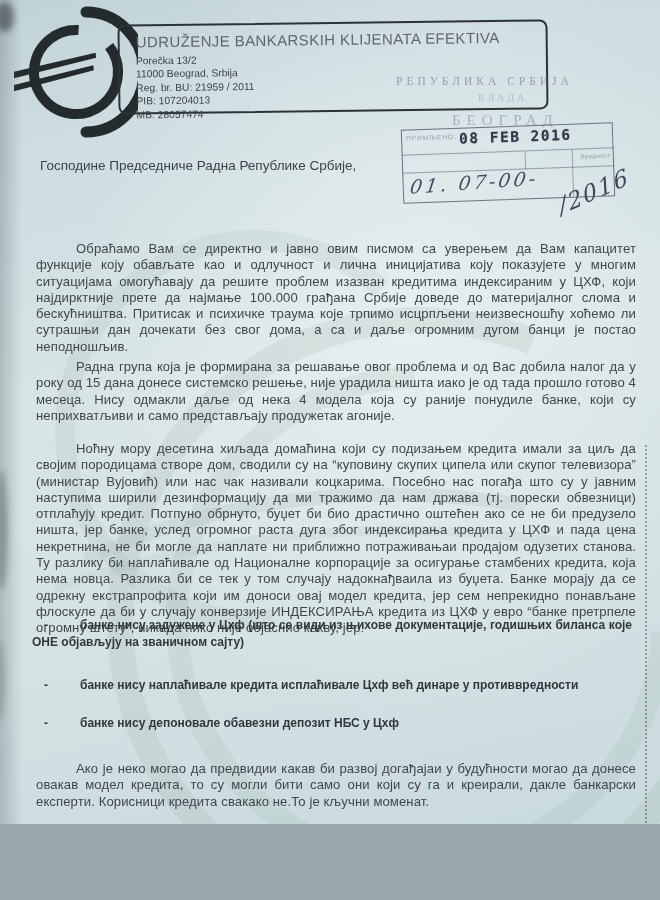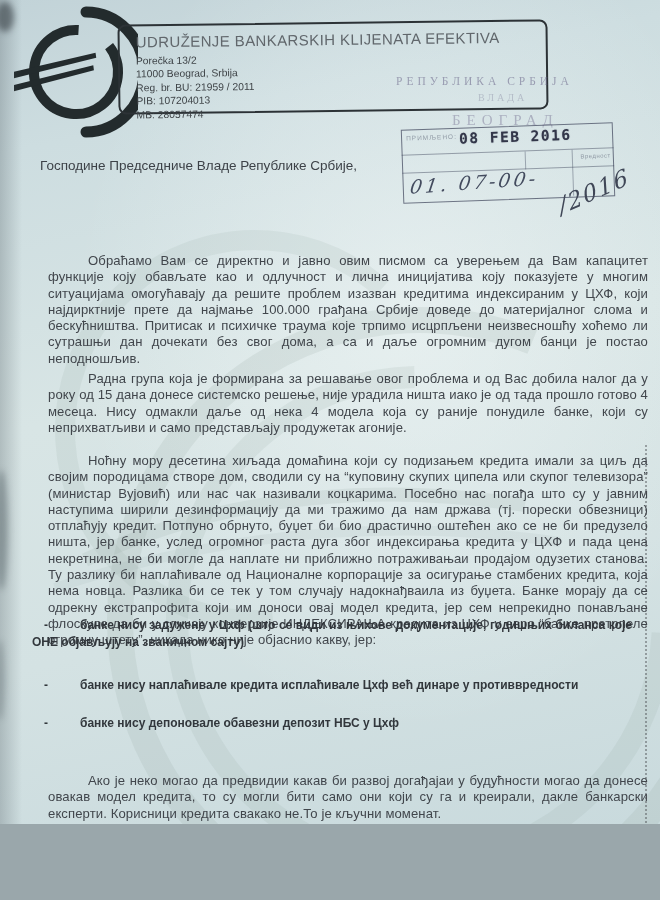--- a/index.html
+++ b/index.html
@@ -53,21 +53,21 @@
   .vred{position:absolute;right:3px;top:30px;font-size:6px;letter-spacing:0.5px;
     color:rgba(58,64,87,0.45);}
   .hnum{position:absolute;left:8px;top:44px;font-family:"DejaVu Serif",serif;font-style:italic;
     font-size:19px;letter-spacing:3px;color:#434b5e;transform:skewX(-12deg) rotate(-2deg);
     white-space:nowrap;}
   .hyear{position:absolute;left:556px;top:178px;z-index:4;font-family:"DejaVu Serif",serif;
     font-style:italic;font-size:23px;letter-spacing:2px;color:#3f4656;
     transform:rotate(-24deg) skewX(-10deg);}
   
   .salutation{position:absolute;left:40px;top:158px;z-index:2;font-size:13.5px;color:#3d4248;}
-  .para{position:absolute;left:32px;width:600px;margin:16px;z-index:2;
+  .para{position:absolute;left:32px;width:600px;margin:4px;z-index:2;
     text-align:justify;text-indent:40px;font-size:13.1px;line-height:16.3px;
     color:#41464c;letter-spacing:0.1px;}
   .bullet{position:absolute;left:32px;width:600px;margin:0;z-index:2;
     text-align:justify;font-weight:bold;font-size:12px;line-height:16.6px;color:#32373c;}
   .bullet .marker{display:inline-block;width:48px;text-indent:12px;}
   .footer-line{position:absolute;left:612px;top:856px;width:26px;z-index:2;
     border-top:1.6px solid #393e42;}
   .pagenum{position:absolute;left:629px;top:860px;z-index:2;font-size:14px;color:#2f3438;}
 </style>
 </head>
@@ -120,21 +120,21 @@
       <span class="sdate">08 FEB 2016</span>
     </div>
     <div class="srow2"></div>
     <div class="sv1"></div>
     <div class="sv2"></div>
     <span class="vred">Вредност</span>
     <div class="hnum">01. 07-00-</div>
   </div>
   <div class="hyear">/2016</div>
 
-  <div class="salutation">Господине Председниче Владе Републике Србије,</div>
+  <div class="salutation">Господине Председниче Радна Републике Србије,</div>
 
   <p class="para" style="top:237px">Обраћамо Вам се директно и јавно овим писмом са уверењем да Вам капацитет функције коју обављате као и одлучност и лична иницијатива коју показујете у многим ситуацијама омогућавају да решите проблем изазван кредитима индексираним у ЦХФ, који најдирктније прете да најмање 100.000 грађана Србије доведе до материјалног слома и бескућништва. Притисак и психичке траума које трпимо исцрпљени неизвесношћу хоћемо ли сутрашњи дан дочекати без свог дома, а са и даље огромним дугом банци је постао неподношљив.</p>
   <p class="para" style="top:355px">Радна група која је формирана за решавање овог проблема и од Вас добила налог да у року од 15 дана донесе системско решење, није урадила ништа иако је од тада прошло готово 4 месеца. Нису одмакли даље од нека 4 модела која су раније понудиле банке, који су неприхватљиви и само представљају продужетак агоније.</p>
   <p class="para" style="top:437px">Ноћну мору  десетина хиљада домаћина који су подизањем кредита имали за циљ да својим породицама створе дом, сводили су на “куповину скупих ципела или скупог телевизора”  (министар Вујовић) или нас чак називали коцкарима. Посебно нас погађа што су  у јавним наступима ширили дезинформацију да ми тражимо да нам држава (тј. порески обвезници) отплаћују кредит. Потпуно обрнуто, буџет би био драстично оштећен ако се не би предузело ништа, јер банке, услед огромног раста дуга због индексирања кредита у ЦХФ и пада цена некретнина, не би могле да наплате ни приближно потраживањаи продајом одузетих станова. Ту разлику би наплаћивале од Националне корпорације за осигурање стамбених кредита, која нема новца. Разлика би се тек у том случају надокнађваила из буџета. Банке морају да се одрекну екстрапрофита који им доноси овај модел кредита, јер сем непрекидно понављане флоскуле да би у случају конверзије ИНДЕКСИРАЊА кредита из ЦХФ у евро “банке претрпеле огромну штету”, никада нико није објаснио какву, јер:</p>
 
   <p class="bullet" style="top:617px"><span class="marker">-</span><span>банке нису задужене у Цхф (што се види из њихове документације, годишњих биланса које ОНЕ објављују на званичном сајту)</span></p>
   <p class="bullet" style="top:677px"><span class="marker">-</span><span>банке нису наплаћивале кредита исплаћивале Цхф већ динаре у противвредности</span></p>
   <p class="bullet" style="top:715px"><span class="marker">-</span><span>банке нису депоновале обавезни депозит НБС у Цхф</span></p>
 
   <p class="para" style="top:757px">Ако је неко могао да предвидии какав  би развој догађајаи у будућности могао да донесе овакав модел кредита, то су могли бити само они који су га и креирали, дакле банкарски експерти. Корисници кредита свакако не.То је кључни моменат.</p>

